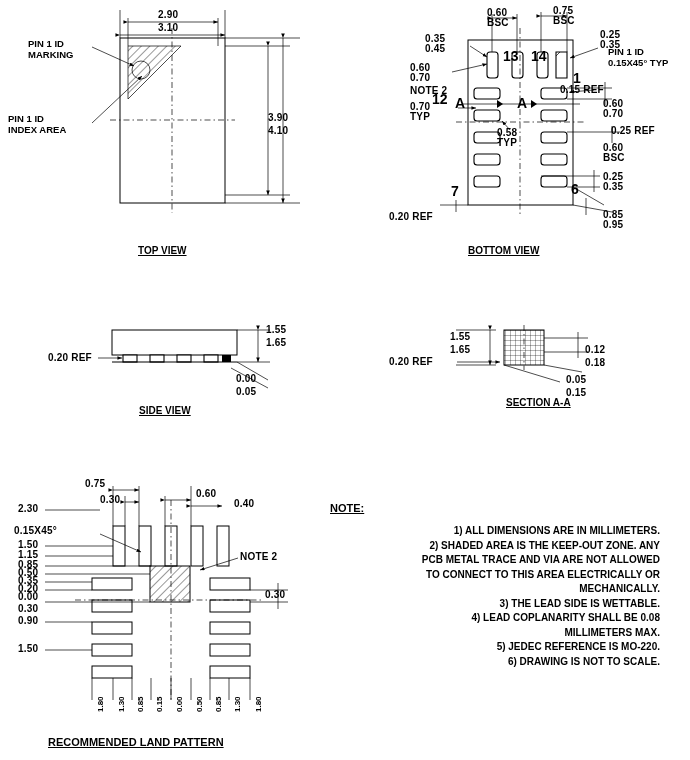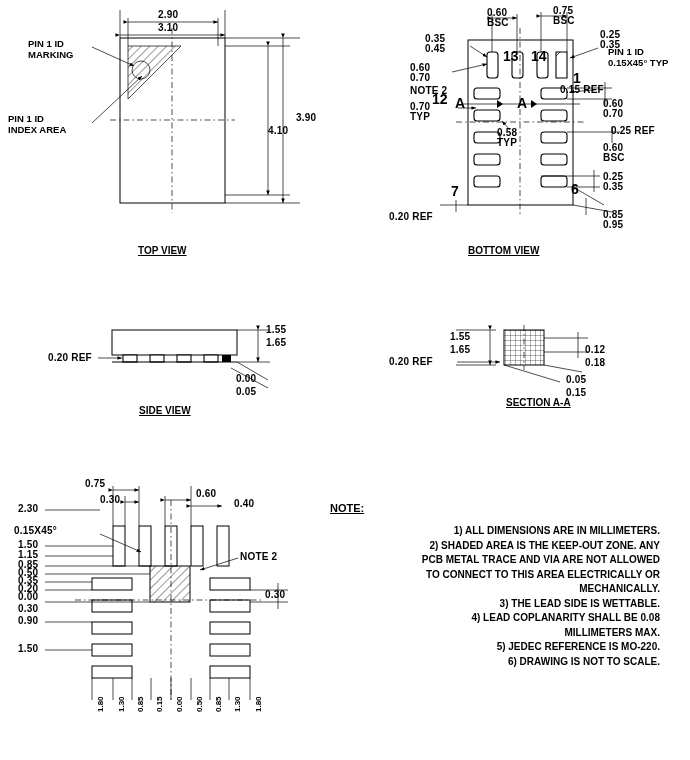--- a/index.html
+++ b/index.html
@@ -268,21 +268,21 @@
   <line x1="229" y1="678" x2="229" y2="700" class="thin"></line>
   <line x1="250" y1="678" x2="250" y2="700" class="thin"></line>
 </svg>
 
 <div class="lbl" style="left:28px;top:38px;white-space:pre-line;text-align:left;">PIN 1 ID
 MARKING</div>
 <div class="lbl" style="left:8px;top:113px;white-space:pre-line;">PIN 1 ID
 INDEX AREA</div>
 <div class="dim" style="left:158px;top:10px;">2.90</div>
 <div class="dim" style="left:158px;top:23px;">3.10</div>
-<div class="dim" style="left:268px;top:113px;padding-left:28px;">3.90</div>
+<div class="dim" style="left:268px;top:113px;">3.90</div>
 <div class="dim" style="left:268px;top:126px;">4.10</div>
 <div class="viewtitle" style="left:138px;top:245px;">TOP VIEW</div>
 
 <div class="dim" style="left:487px;top:8px;white-space:pre-line;">0.60
 BSC</div>
 <div class="dim" style="left:553px;top:6px;white-space:pre-line;">0.75
 BSC</div>
 <div class="dim" style="left:425px;top:34px;white-space:pre-line;">0.35
 0.45</div>
 <div class="dim" style="left:600px;top:30px;white-space:pre-line;">0.25
@@ -356,20 +356,21 @@
 <div class="vert" style="left:96px;top:712px;">1.80</div>
 <div class="vert" style="left:117px;top:712px;">1.30</div>
 <div class="vert" style="left:136px;top:712px;">0.85</div>
 <div class="vert" style="left:155px;top:712px;">0.15</div>
 <div class="vert" style="left:175px;top:712px;">0.00</div>
 <div class="vert" style="left:195px;top:712px;">0.50</div>
 <div class="vert" style="left:214px;top:712px;">0.85</div>
 <div class="vert" style="left:233px;top:712px;">1.30</div>
 <div class="vert" style="left:254px;top:712px;">1.80</div>
 
+<div class="viewtitle" style="left:48px;top:736px;font-size:11px;">RECOMMENDED LAND PATTERN</div>
 
 <div class="notehead" style="left:330px;top:502px;">NOTE:</div>
 <div class="noteblk" style="left:330px;top:524px;width:330px;text-align:right;">1) ALL DIMENSIONS ARE IN MILLIMETERS.
 2) SHADED AREA IS THE KEEP-OUT ZONE. ANY
 PCB METAL TRACE AND VIA ARE NOT ALLOWED
 TO CONNECT TO THIS AREA ELECTRICALLY OR
 MECHANICALLY.
 3) THE LEAD SIDE IS WETTABLE.
 4) LEAD COPLANARITY SHALL BE 0.08
 MILLIMETERS MAX.

